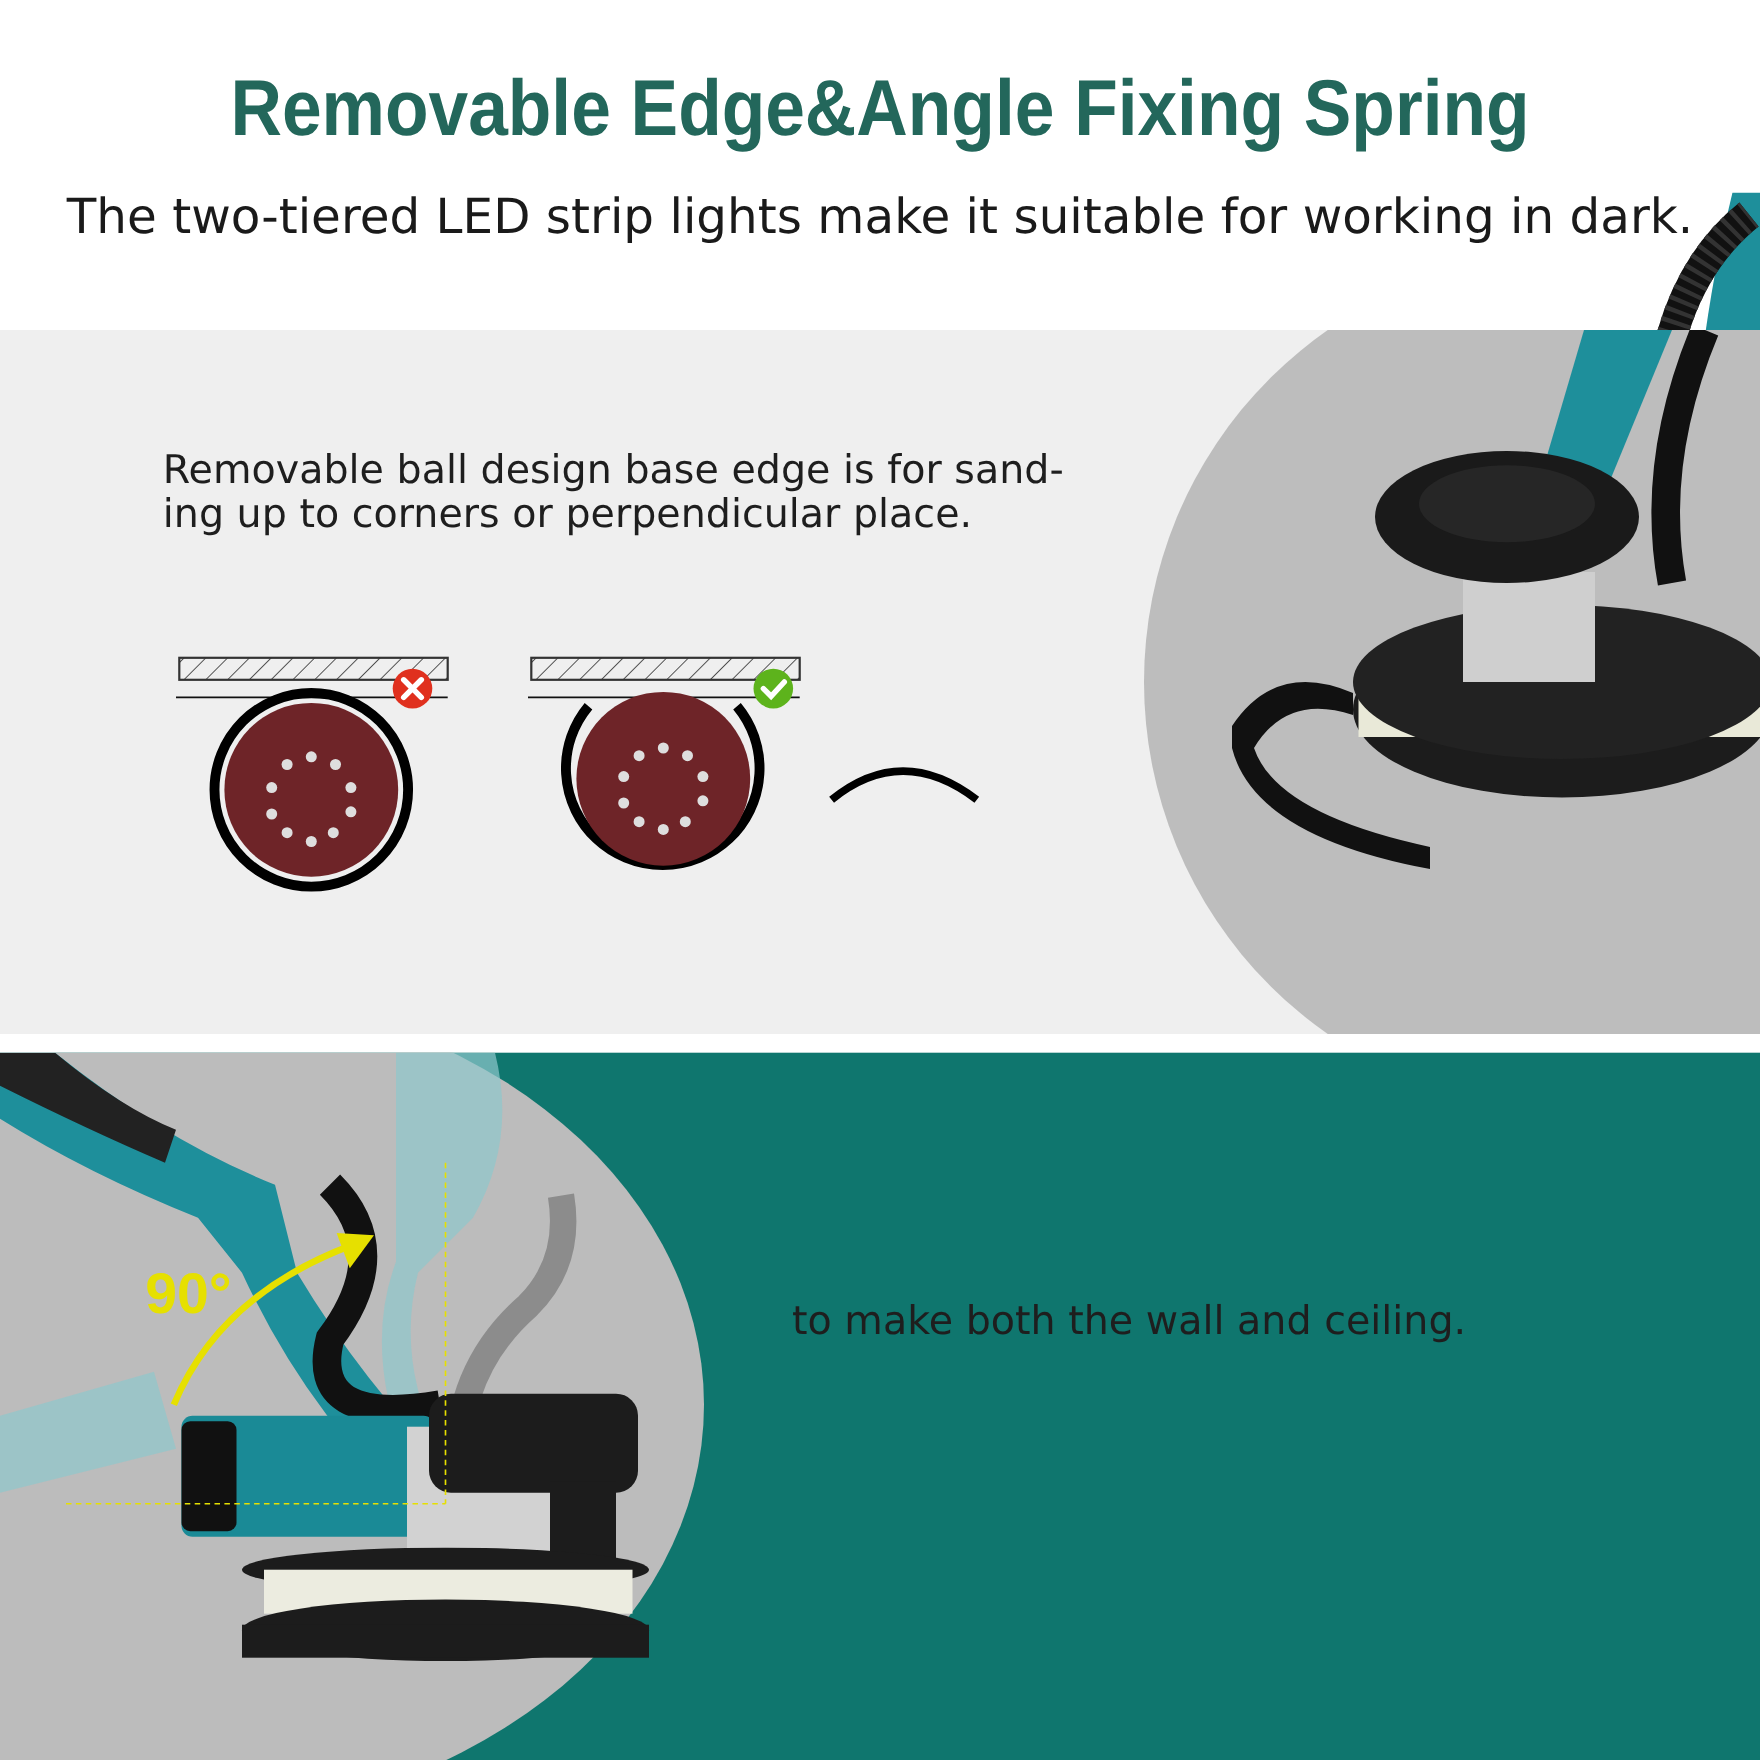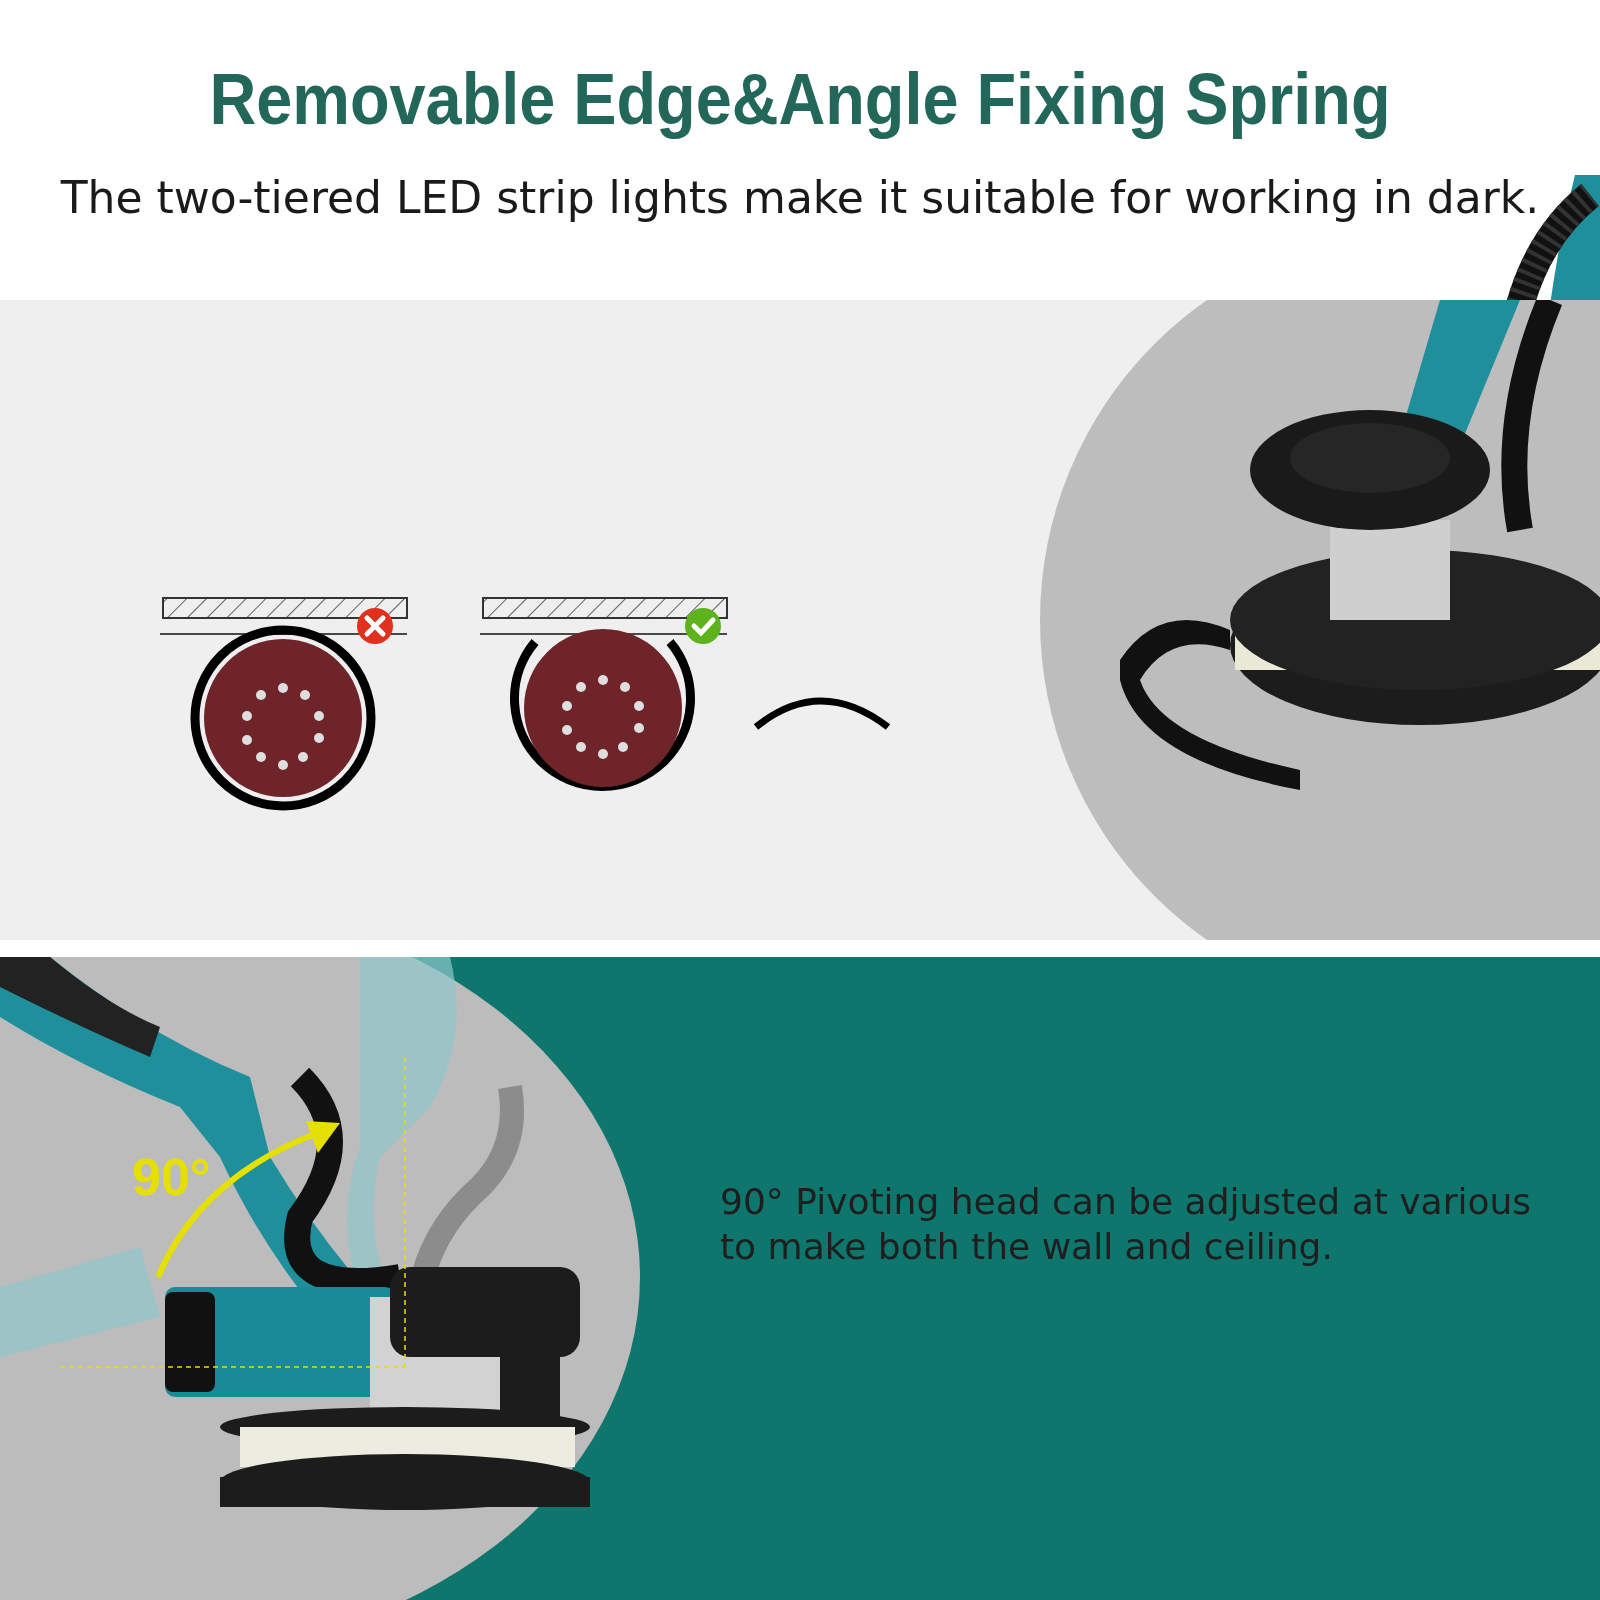--- a/index.html
+++ b/index.html
@@ -35,20 +35,24 @@
 
 <svg class="abs" style="left:1480px;top:175px;" width="120" height="130">
   <path d="M95 0 L120 0 L120 130 L70 130 Q80 60 95 0 Z" fill="#1e8f9b"></path>
   <path d="M40 130 Q60 60 110 20" stroke="#111" stroke-width="28" fill="none"></path>
   <path d="M40 130 Q60 60 110 20" stroke="#333" stroke-width="28" stroke-dasharray="4 6" fill="none"></path>
 </svg>
 
 <div id="panel1">
   <div class="circle"></div>
 
+  <div id="p1text">
+    <div>Removable ball design base edge is for sand-</div>
+    <div>ing up to corners or perpendicular place.</div>
+  </div>
 
   <svg class="abs" style="left:155px;top:290px;" width="260" height="225">
     <defs>
       <pattern id="hatch" width="14" height="14" patternUnits="userSpaceOnUse" patternTransform="rotate(45)">
         <line x1="0" y1="0" x2="0" y2="14" stroke="#333" stroke-width="1.5"></line>
       </pattern>
     </defs>
     <rect x="8" y="8" width="244" height="20" fill="url(#hatch)" stroke="#333" stroke-width="2"></rect>
     <line x1="5" y1="44" x2="252" y2="44" stroke="#111" stroke-width="1.5"></line>
     <circle cx="128" cy="128" r="88" fill="none" stroke="#000" stroke-width="9"></circle>
@@ -138,16 +142,15 @@
     <line x1="60" y1="410" x2="405" y2="410" stroke="#e6e000" stroke-width="1.5" stroke-dasharray="5 4"></line>
     <line x1="405" y1="100" x2="405" y2="410" stroke="#e6e000" stroke-width="1.5" stroke-dasharray="5 4"></line>
 
     <path d="M158 320 Q200 220 320 175" stroke="#e6e000" stroke-width="6" fill="none"></path>
     <polygon points="340,166 306,164 318,196" fill="#e6e000"></polygon>
   </svg>
 
   <div class="deg-label">90°</div>
 
   <div id="p2text">
-    <div>90° Pivoting head can be adjusted at various</div>
     <div>to make both the wall and ceiling.</div>
   </div>
 </div>
 
 </body></html>

